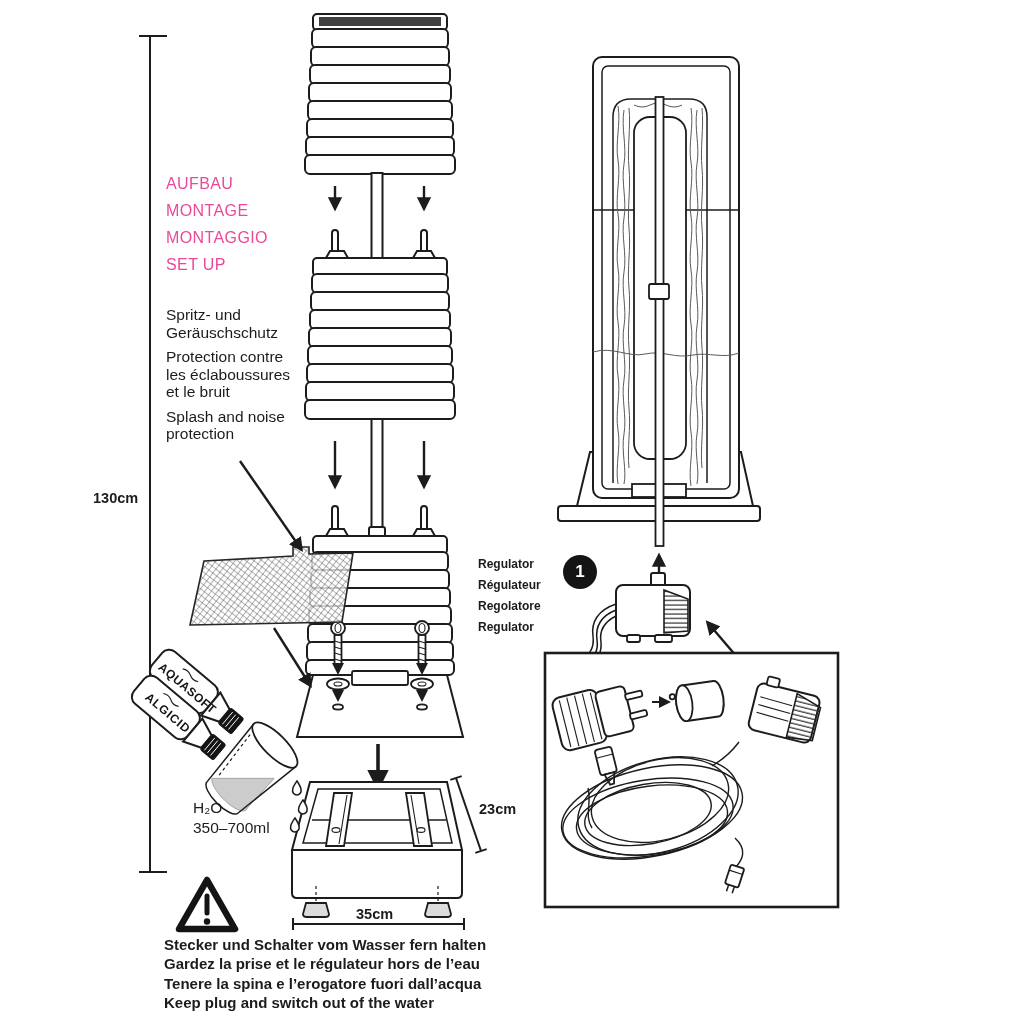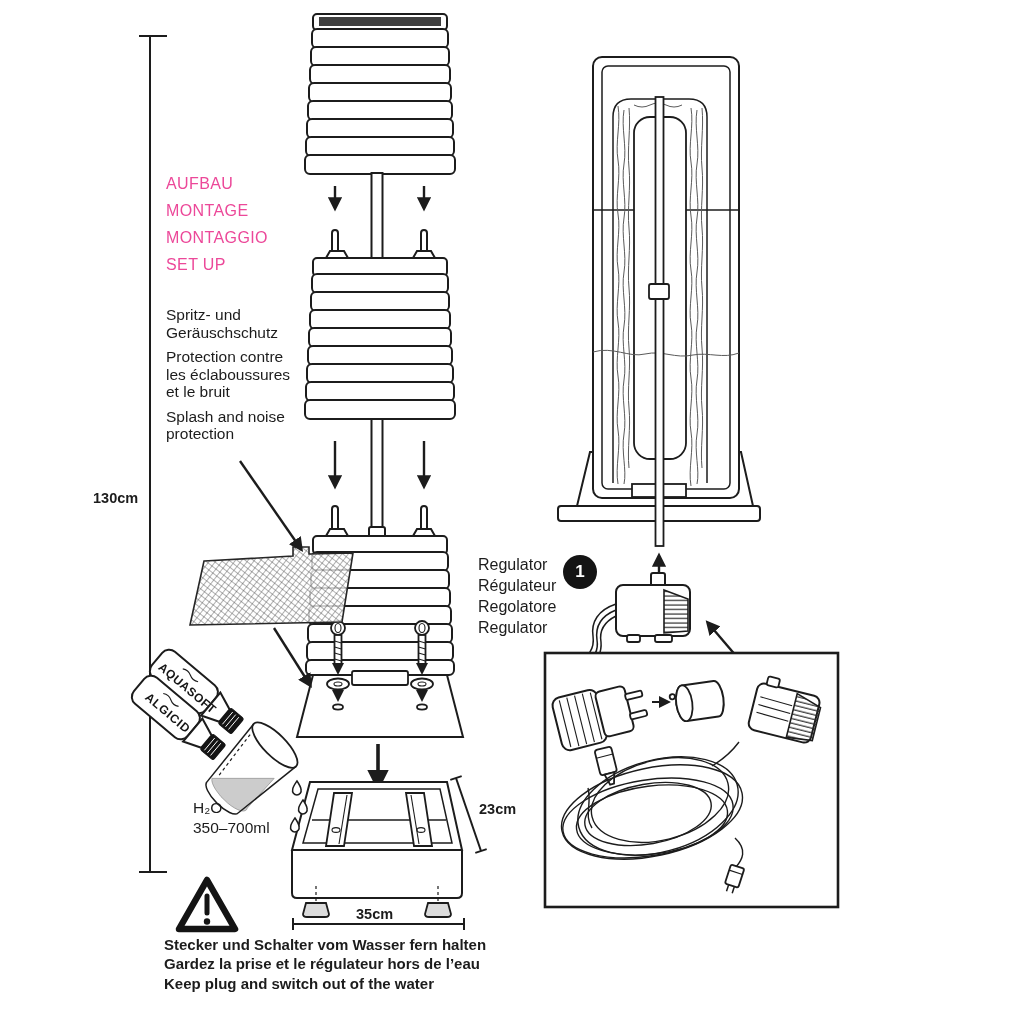--- a/index.html
+++ b/index.html
@@ -14,21 +14,21 @@
   .thin{stroke:#1c1c1c;stroke-width:1.1;fill:none;}
   .sq{stroke:#5a5a5a;stroke-width:1;fill:none;}
   .arr{stroke:#1c1c1c;stroke-width:2.4;fill:none;marker-end:url(#ah);}
   .arrS{stroke:#1c1c1c;stroke-width:2;fill:none;marker-end:url(#ah);}
   .arrB{stroke:#1c1c1c;stroke-width:3.6;fill:none;marker-end:url(#ah);}
   .meas{stroke:#1c1c1c;stroke-width:2;fill:none;}
   .txt{position:absolute;white-space:nowrap;}
   .title-line{font-size:16px;font-weight:400;line-height:27px;letter-spacing:.4px;color:#ec4899;}
   .body-line{font-size:15.5px;font-weight:500;line-height:17.5px;color:#1c1c1c;}
   .para{margin:7px 0 5px 0;}
-  .reg-line{font-size:16px;font-weight:400;line-height:21px;}
+  .reg-line{font-size:12px;font-weight:700;line-height:21px;}
   .meas-label{font-size:14.5px;font-weight:600;}
   .warn-line{font-size:15px;font-weight:700;line-height:19.3px;}
   .step-circle{position:absolute;left:563px;top:555px;width:34px;height:34px;border-radius:50%;
                background:#141414;color:#fff;display:flex;align-items:center;justify-content:center;
                font-size:17px;font-weight:700;}
 </style>
 </head>
 <body>
 
 <div class="canvas">
@@ -347,16 +347,17 @@
   <div class="body-line" style="line-height:20px;">H₂O</div>
   <div class="body-line" style="line-height:20px;">350–700ml</div>
 </div>
 
 <div class="txt meas-label" style="left:479px;top:801px;">23cm</div>
 <div class="txt meas-label" style="left:356px;top:906px;text-align:right;">35cm</div>
 
 <div class="txt" style="left:164px;top:935px;">
   <div class="warn-line">Stecker und Schalter vom Wasser fern halten</div>
   <div class="warn-line">Gardez la prise et le régulateur hors de l’eau</div>
+  <div class="warn-line">Tenere la spina e l’erogatore fuori dall’acqua</div>
   <div class="warn-line">Keep plug and switch out of the water</div>
 </div>
 
 </div>
 
 </body></html>

